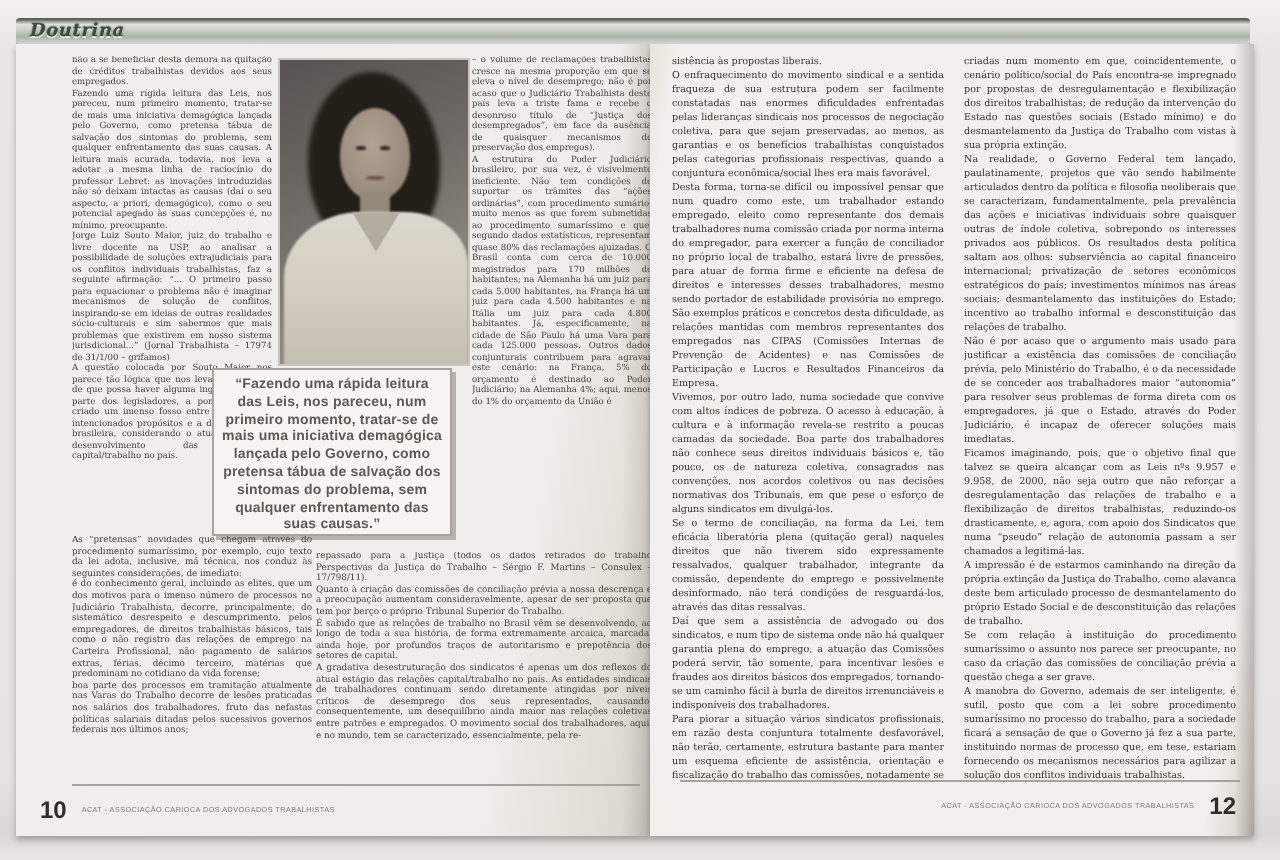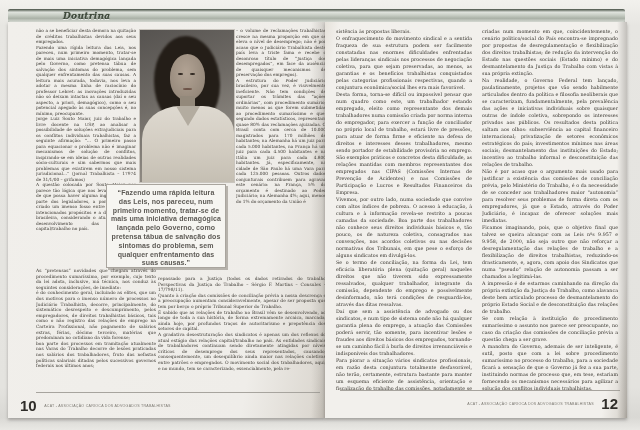--- a/index.html
+++ b/index.html
@@ -3,21 +3,21 @@
 <meta charset="utf-8">
 <style>
   html,body{margin:0;padding:0;}
   .screen{position:relative;width:640px;height:430px;background:linear-gradient(#f2f1ed 0%,#e7e6e2 6%,#e4e3df 90%,#d9d8d4 97%,#e9e8e4 100%);overflow:hidden;font-family:"DejaVu Serif",serif;}
   
   .header-bar{position:absolute;left:8px;top:9px;width:617px;height:12px;
     background:linear-gradient(#6f776d 0%,#dfe3dd 18%,#c6ccc3 45%,#aab1a7 70%,#d7dbd4 100%);
     border-top:1px solid #5c645a;border-bottom:1px solid #9aa097;border-radius:2px;
     box-shadow:0 1px 0 rgba(255,255,255,.8);}
   .header-label{position:absolute;left:7px;top:0px;font:italic 700 9px/12px "DejaVu Serif",serif;
-    color:#3f4a3c;letter-spacing:.3px;text-shadow:0 1px 0 rgba(255,255,255,.75),0 0 1px #2e3a2c;margin-left:48px;}
+    color:#3f4a3c;letter-spacing:.3px;text-shadow:0 1px 0 rgba(255,255,255,.75),0 0 1px #2e3a2c;}
   
   .page{position:absolute;top:22px;height:396px;background:#f0eeea;box-shadow:0 2px 3px rgba(60,58,54,.35);}
   .page-left{left:8px;width:317px;background:linear-gradient(100deg,#f1efeb 0%,#efede9 78%,#ddd9d2 96%,#cfcac2 100%);}
   .page-right{left:325px;width:302px;background:linear-gradient(100deg,#e6e2db 0%,#f2f0ec 4%,#f2f0ec 93%,#d8d4cd 99%,#c9c4bc 100%);}
   
   .col{position:absolute;overflow:hidden;color:#403d37;text-align:justify;white-space:pre-line;
        font-family:"DejaVu Serif",serif;}
   .small{font-size:4.3px;line-height:5.5px;}
   .mid{font-size:4.4px;line-height:5.6px;}
   .big{font-size:4.8px;line-height:7px;color:#37342e;}
@@ -50,21 +50,21 @@
     background:#f6f5f1;border:1px solid #a9a59e;box-shadow:2px 2px 0 #b7b3ac;
     font:600 7px/8.8px "Liberation Sans",sans-serif;color:#5d5a55;text-align:center;
     padding:4px 4px;letter-spacing:.1px;overflow:hidden;}
   
   .footer-rule{position:absolute;height:1px;background:#a7a49e;}
   .fr-left{left:28px;top:370px;width:284px;}
   .fr-right{left:15px;top:368px;width:280px;}
   .footer{position:absolute;font-family:"Liberation Sans",sans-serif;color:#7c7972;}
   .footer-left{left:12px;top:374px;}
   .footer-right{right:9px;top:372px;text-align:right;}
-  .pagenum{font-weight:700;font-size:15px;color:#2f2d29;vertical-align:middle;}
+  .pagenum{font-weight:700;font-size:12px;color:#2f2d29;vertical-align:middle;}
   .assoc{font-size:3.6px;letter-spacing:.25px;text-transform:uppercase;vertical-align:middle;margin:0 3px;}
   
   .page-left:after{content:"";position:absolute;right:0;top:0;width:14px;height:100%;
     background:linear-gradient(90deg,rgba(90,85,78,0) 0%,rgba(90,85,78,.18) 100%);pointer-events:none;}
   .page-right:after{content:"";position:absolute;right:0;top:0;width:10px;height:100%;
     background:linear-gradient(90deg,rgba(90,85,78,0) 0%,rgba(70,66,60,.28) 100%);pointer-events:none;}
 </style>
 </head>
 <body>
 

